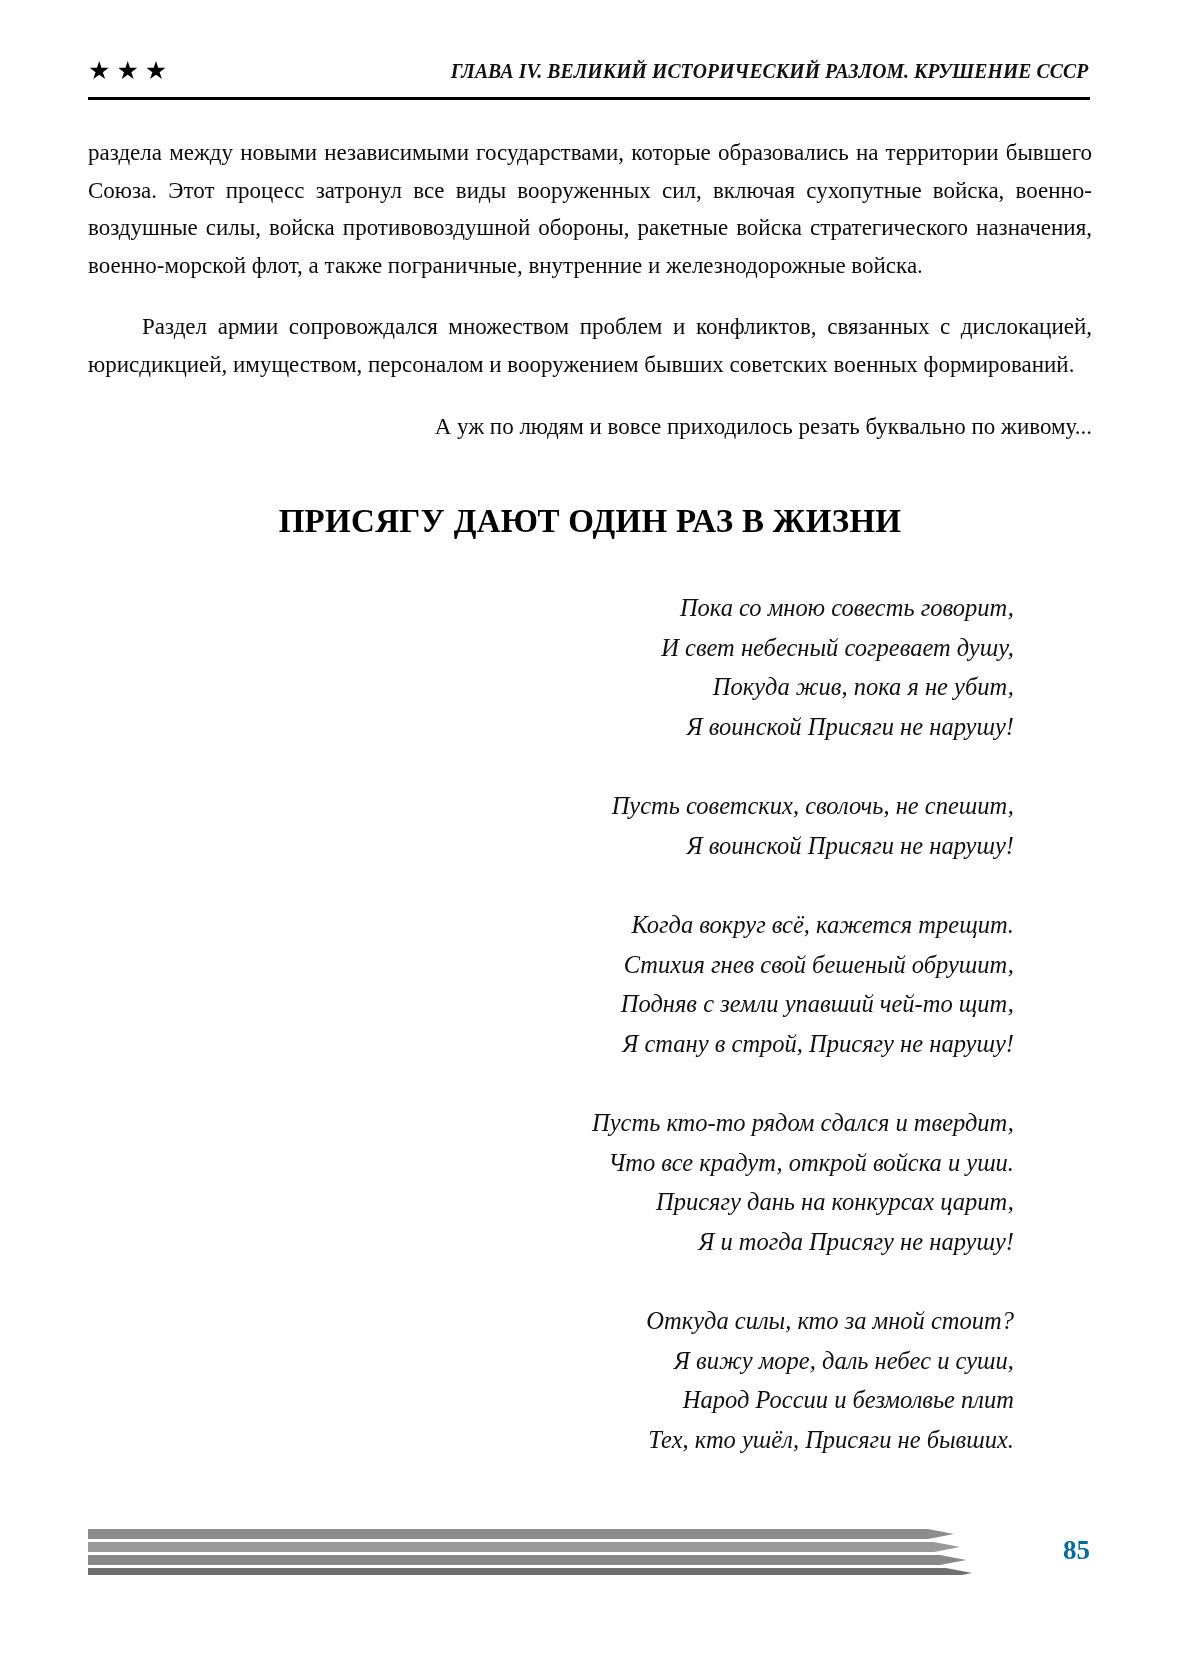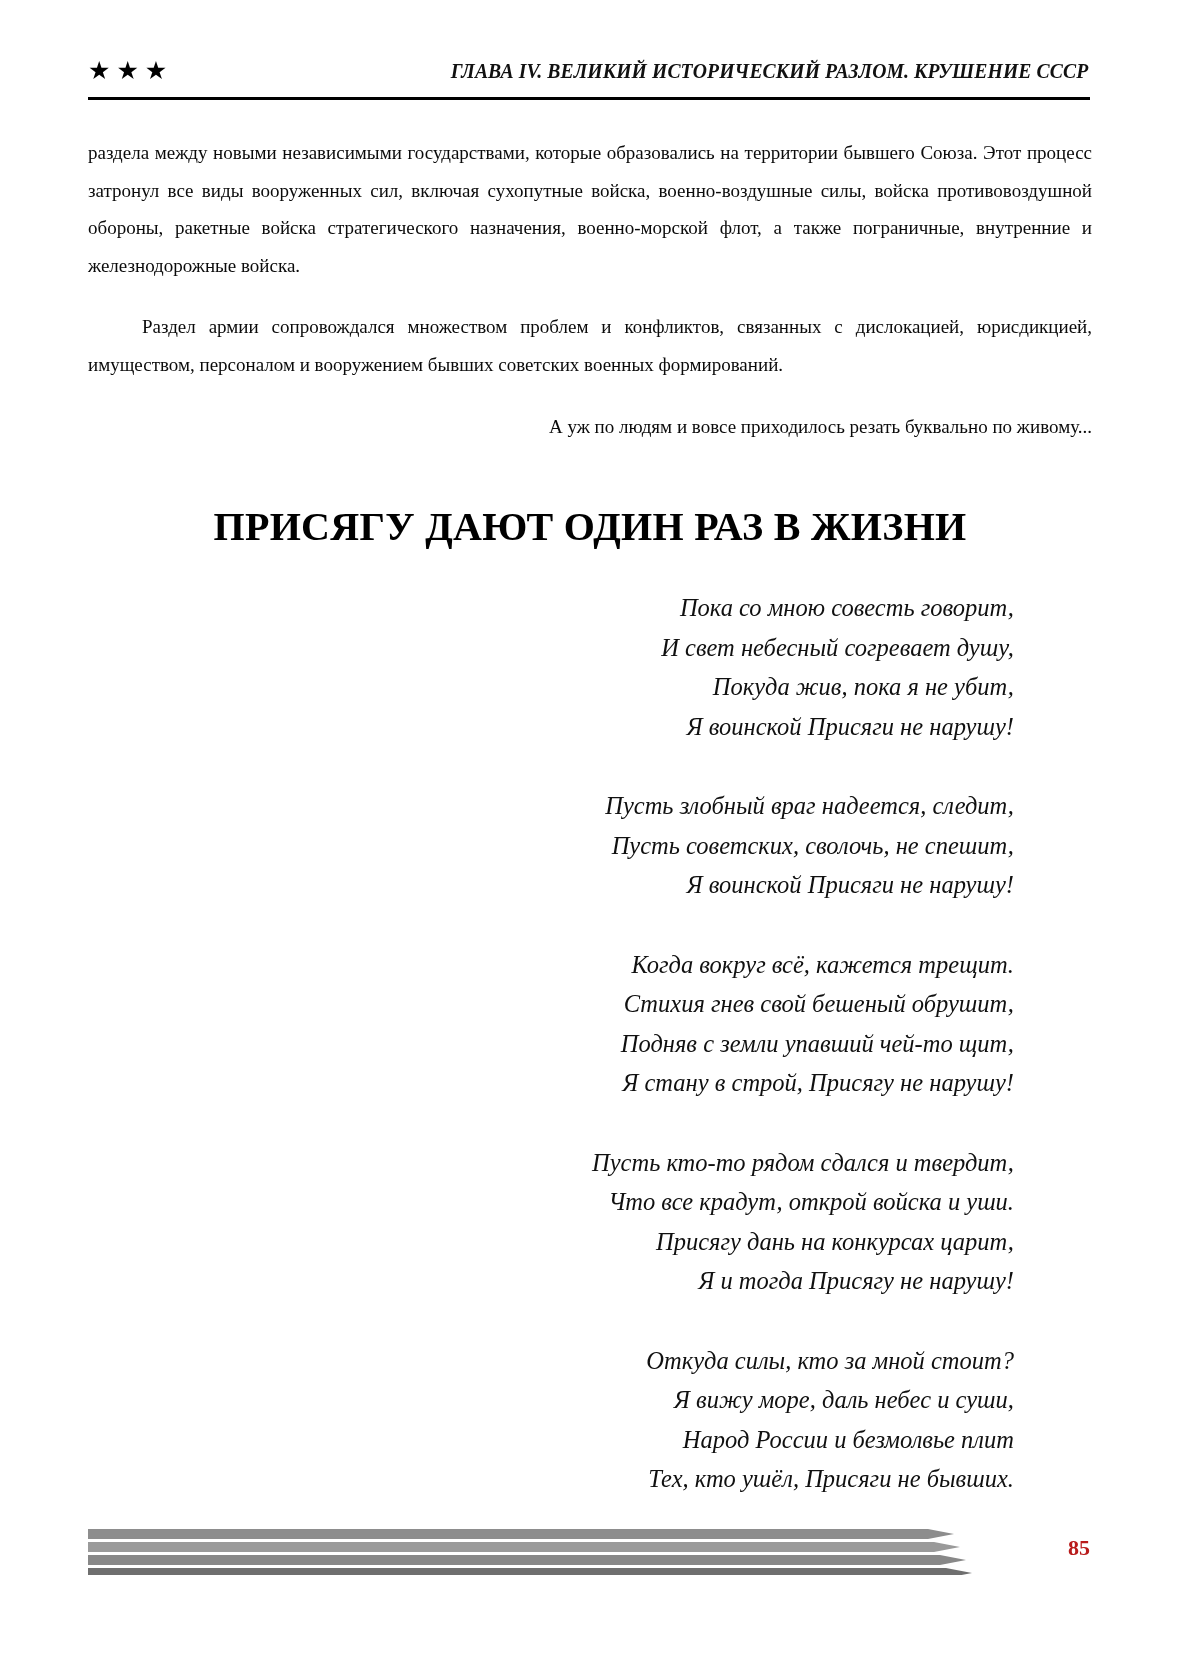--- a/index.html
+++ b/index.html
@@ -66,21 +66,21 @@
   
   .body-block {
     position: absolute;
     left: 88px;
     top: 134px;
     width: 1004px;
   }
 
   .body-block p {
     margin: 0;
-    font-size: 19px;
+    font-size: 23px;
     line-height: 37.6px;
     text-align: justify;
     text-justify: inter-word;
     hyphens: manual;
     color: #0b0b0b;
   }
 
   .body-block p.indent {
     text-indent: 54px;
     margin-top: 24px;
@@ -90,21 +90,21 @@
     text-align: right;
   }
 
   
   .poem-heading {
     position: absolute;
     left: 88px;
     top: 503px;
     width: 1004px;
     text-align: center;
-    font-size: 40px;
+    font-size: 33px;
     font-weight: 700;
     letter-spacing: 0.3px;
     color: #000000;
   }
 
   
   .poem {
     position: absolute;
     left: 400px;
     top: 588px;
@@ -144,23 +144,23 @@
     left: 0;
     top: 0;
     width: 890px;
     height: 48px;
   }
 
   .page-number {
     position: absolute;
     right: 2px;
     top: 10px;
-    font-size: 22px;
+    font-size: 27px;
     font-weight: 700;
-    color: #b91c1c;
+    color: #0369a1;
     line-height: 1;
   }
 </style>
 </head>
 <body>
 
 <div class="page">
 
   <div class="running-head">
     <div class="stars">★★★</div>
@@ -179,21 +179,20 @@
   <div class="poem">
 
     <div class="stanza">
       <span class="verse-line">Пока со мною совесть говорит,</span>
       <span class="verse-line">И свет небесный согревает душу,</span>
       <span class="verse-line">Покуда жив, пока я не убит,</span>
       <span class="verse-line">Я воинской Присяги не нарушу!</span>
     </div>
 
     <div class="stanza">
-      <span class="verse-line">Пусть злобный враг надеется, следит,</span>
       <span class="verse-line">Пусть советских, сволочь, не спешит,</span>
       <span class="verse-line">Я воинской Присяги не нарушу!</span>
     </div>
 
     <div class="stanza">
       <span class="verse-line">Когда вокруг всё, кажется трещит.</span>
       <span class="verse-line">Стихия гнев свой бешеный обрушит,</span>
       <span class="verse-line">Подняв с земли упавший чей-то щит,</span>
       <span class="verse-line">Я стану в строй, Присягу не нарушу!</span>
     </div>

